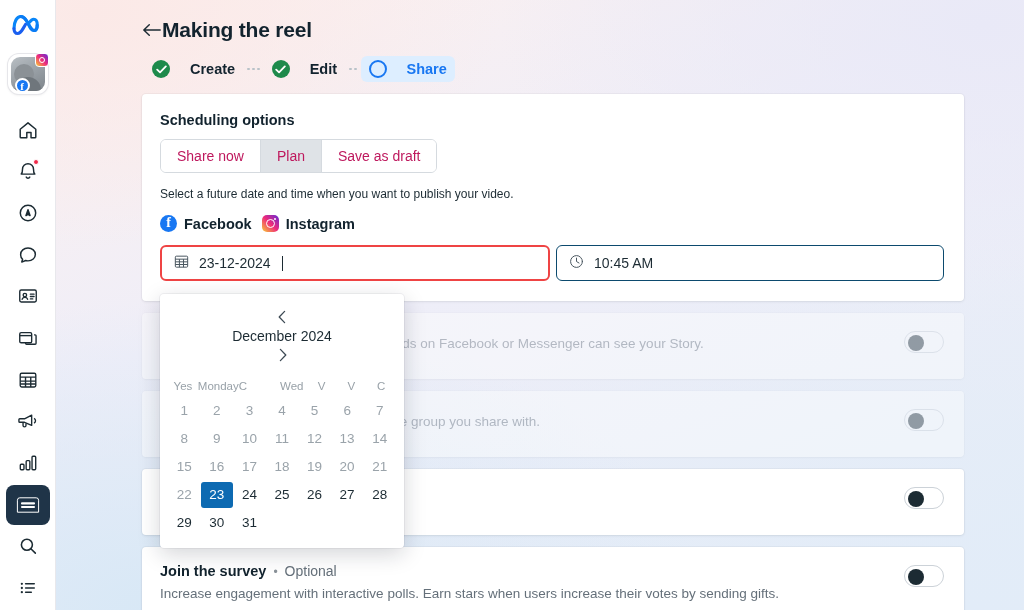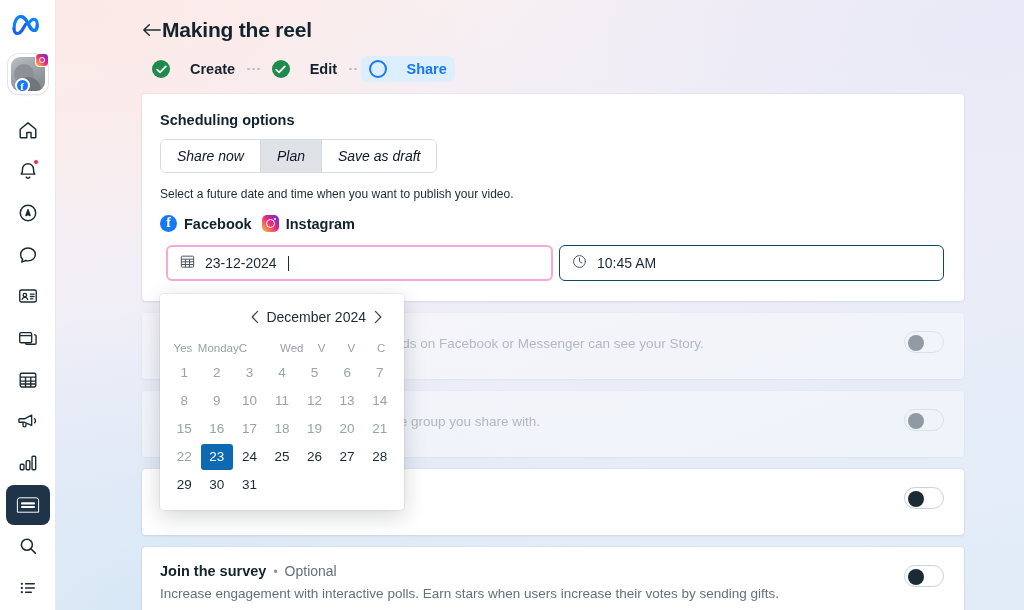--- a/index.html
+++ b/index.html
@@ -104,22 +104,22 @@
   .card {
     background:#fff; border-radius:4px; box-shadow:0 1px 3px rgba(16,24,40,.07), 0 0 0 1px rgba(16,24,40,.03);
     margin-bottom:12px; position:relative;
   }
   .card.sched { padding:18px 20px 20px 18px; }
 
   .section-title { font-size:14.5px; font-weight:700; color:#12232e; margin-bottom:11px; }
 
   .segmented { display:inline-flex; border:1px solid #d5dadf; border-radius:6px; overflow:hidden; }
   .seg {
-    padding:8px 16px; font-size:14px; color:#0f172a; background:#fff; cursor:pointer;
-    border-right:1px solid #d5dadf; white-space:nowrap;font-style:italic;
+    padding:8px 16px; font-size:14px; color:#be185d; background:#fff; cursor:pointer;
+    border-right:1px solid #d5dadf; white-space:nowrap;
   }
   .seg:last-child { border-right:none; }
   .seg.active { background:#dfe3e7; }
 
   .helper { font-size:12px; color:#1c2b33; margin-top:14px; }
 
   .platforms { display:flex; align-items:center; gap:10px; margin-top:14px; }
   .plat { display:flex; align-items:center; gap:7px; cursor:pointer; }
   .plat-label { font-size:14.5px; font-weight:700; color:#12232e; }
   .ico-fb { width:17px; height:17px; border-radius:50%; background:#1877f2; color:#fff;
@@ -128,21 +128,21 @@
   .ico-ig { width:17px; height:17px; border-radius:5px; position:relative;
             background:linear-gradient(45deg,#f9ce34 0%,#ee2a7b 50%,#6228d7 100%); }
   .ico-ig i { position:absolute; inset:4px; border:1.4px solid #fff; border-radius:50%; }
   .ico-ig b { position:absolute; top:2.5px; right:2.5px; width:2px; height:2px; background:#fff; border-radius:50%; }
 
   .datetime { display:flex; margin-top:13px; }
   .dt-field {
     flex:1; height:36px; display:flex; align-items:center; gap:10px;
     border:1px solid #0c4a6e; padding:0 12px; background:#fff;
   }
-  .dt-field.date { border:2px solid #f9a8d4; border-radius:6px; position:relative; z-index:2;margin-left:6px; }
+  .dt-field.date { border:2px solid #ef4444; border-radius:6px; position:relative; z-index:2; }
   .dt-field.time { border-radius:6px; margin-left:6px; }
   .dt-text { font-size:14px; color:#1c2b33; }
   .caret { display:inline-block; width:1px; height:15px; background:#1c2b33; margin-left:1px;
            vertical-align:-2px; }
 
   
   .card.row { padding:16px 20px 16px 18px; min-height:66px; }
   .row-head { display:flex; align-items:baseline; gap:7px; }
   .row-title { font-size:14.5px; font-weight:700; color:#12232e; }
   .row-sep { font-size:12px; color:#8a9299; }
@@ -159,21 +159,21 @@
   }
   .card.faded { opacity:.42; }
 
   
   #calendar {
     position:absolute; left:160px; top:294px; width:244px;
     background:#fff; border-radius:4px;
     box-shadow:0 6px 22px rgba(16,24,40,.18), 0 0 0 1px rgba(16,24,40,.05);
     padding:10px 8px 12px; z-index:30;
   }
-  .cal-head { display:flex; align-items:center; justify-content:flex-end; padding:2px 8px 10px; }
+  .cal-head { display:flex; align-items:center; justify-content:flex-start; padding:2px 8px 10px;flex-direction:column; }
   .cal-nav { width:22px; height:22px; display:flex; align-items:center; justify-content:center;
              cursor:pointer; color:#3d4a54; }
   .cal-month { font-size:14px; color:#1c2b33; }
   .cal-grid { display:grid; grid-template-columns:repeat(7,1fr); row-gap:2px; }
   .cal-wd { font-size:11.5px; color:#98a1a8; text-align:center; padding:4px 0 6px;
             white-space:nowrap; overflow:visible; }
   .cal-day { font-size:13.5px; color:#1c2b33; text-align:center; height:26px; line-height:26px;
              cursor:pointer; border-radius:3px; }
   .cal-day.dim { color:#9aa3aa; }
   .cal-day.sel { background:#0d6ab2; color:#fff; font-weight:400; }

